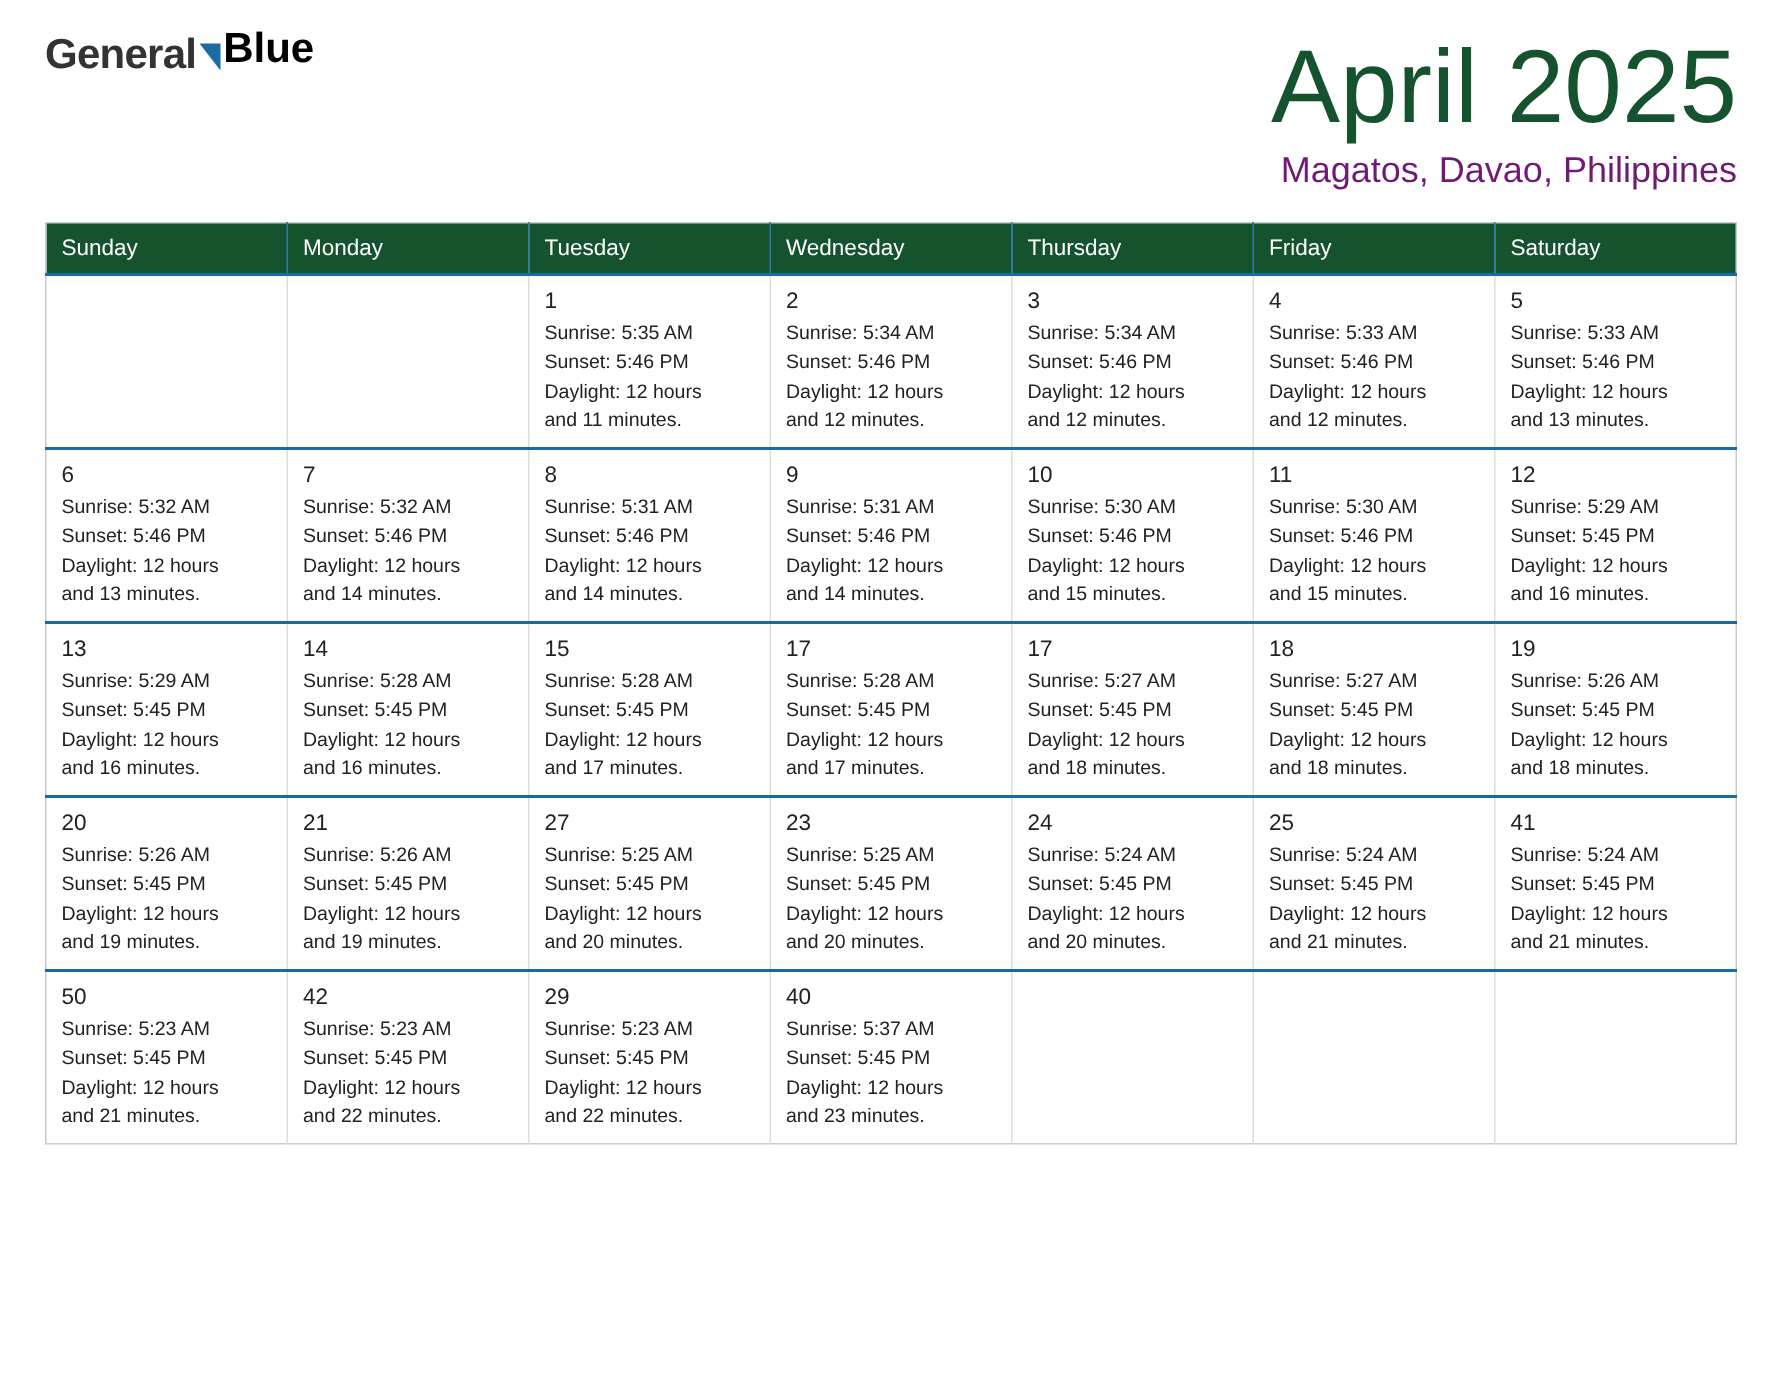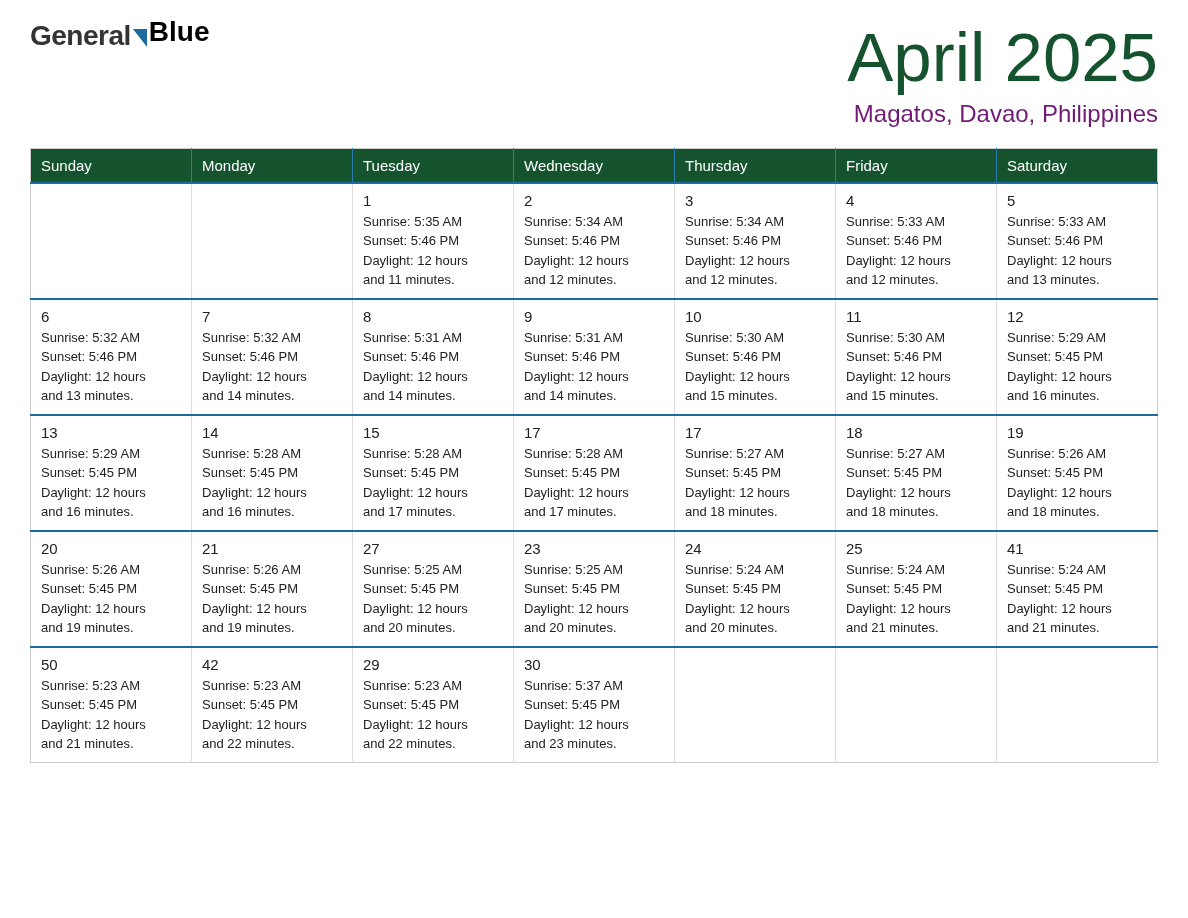--- a/index.html
+++ b/index.html
@@ -353,21 +353,21 @@
 and 22 minutes.</div>
         </td>
         <td>
           <span class="day-number">29</span>
           <div class="day-info" style="white-space: pre-line;">Sunrise: 5:23 AM
 Sunset: 5:45 PM
 Daylight: 12 hours
 and 22 minutes.</div>
         </td>
         <td>
-          <span class="day-number">30</span>
+          <span class="day-number">40</span>
           <div class="day-info" style="white-space: pre-line;">Sunrise: 5:37 AM
 Sunset: 5:45 PM
 Daylight: 12 hours
 and 23 minutes.</div>
         </td>
         <td class="empty-cell"></td>
         <td class="empty-cell"></td>
         <td class="empty-cell"></td>
       </tr>
     </tbody>

